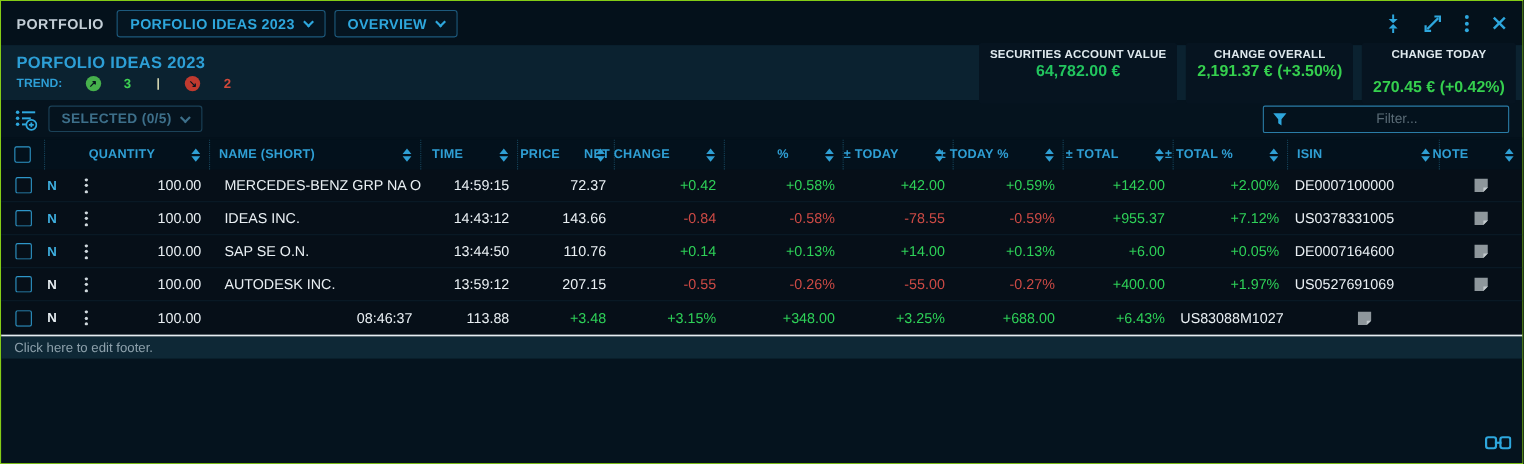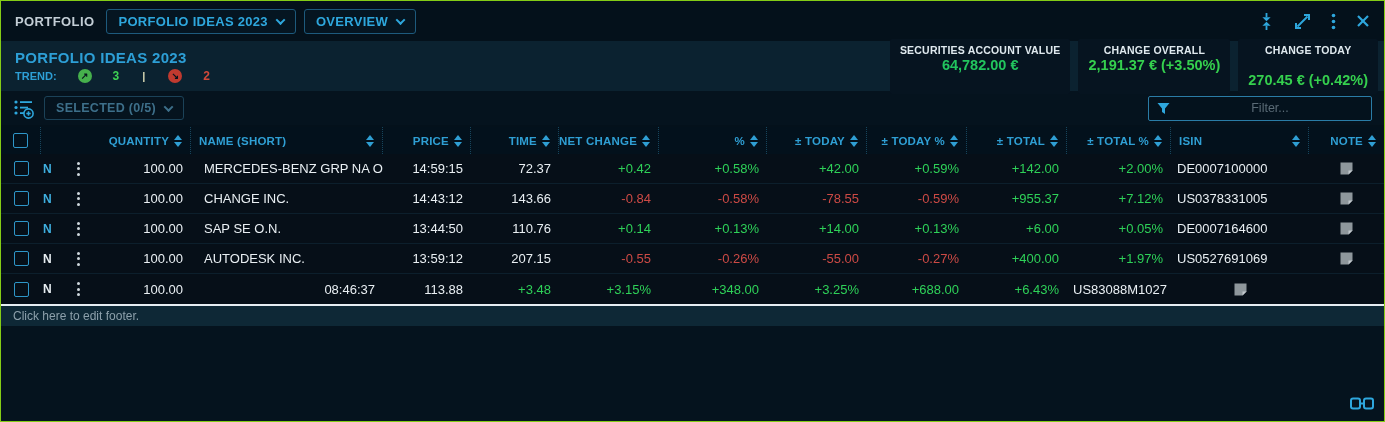--- a/index.html
+++ b/index.html
@@ -47,21 +47,21 @@
                  font-family:"Liberation Sans", sans-serif;text-align:center; }
   .filter input::placeholder{ color:#5a6b76; }
   
   .thead, .trow{
     display:grid;
     grid-template-columns:40px 22px 30px 98px 192px 88px 88px 100px 108px 100px 100px 100px 104px 1fr 75px;
     align-items:center;
   }
   .thead{ height:29px; background:#03111c; border-top:2px solid #04111b; color:#2f9fd4;
           font-size:11.5px; font-weight:bold; letter-spacing:.2px; }
-  .hcell{ display:flex; align-items:center; height:100%; padding:0 8px; white-space:nowrap; }
+  .hcell{ display:flex; align-items:center; height:100%; padding:0 8px; white-space:nowrap;gap:28px; }
   .hcell.r{ justify-content:flex-end; }
   .hcell.sb{ justify-content:space-between; }
   .hcell.sep{ border-right:1px dotted #16455c; }
   .span-q{ grid-column:2 / 5; }
   .sort{ display:inline-flex; flex-direction:column; gap:2px; margin-left:5px; }
   .sort::before{ content:""; border-left:4px solid transparent; border-right:4px solid transparent;
                  border-bottom:5px solid #2f9fd4; }
   .sort::after{ content:""; border-left:4px solid transparent; border-right:4px solid transparent;
                 border-top:5px solid #2f9fd4; }
   .rows{ border-bottom:2px solid #e6edf2; }
@@ -185,25 +185,25 @@
     </div>
     <div class="hcell r sep span-q">
       <span>QUANTITY</span>
         <span class="sort"></span>
     </div>
     <div class="hcell sb sep">
       <span>NAME (SHORT)</span>
         <span class="sort"></span>
     </div>
     <div class="hcell r sep">
+      <span>TIME</span>
+        <span class="sort"></span>
+    </div>
+    <div class="hcell r sep">
       <span>PRICE</span>
-        <span class="sort"></span>
-    </div>
-    <div class="hcell r sep">
-      <span>TIME</span>
         <span class="sort"></span>
     </div>
     <div class="hcell r sep">
       <span>NET CHANGE</span>
         <span class="sort"></span>
     </div>
     <div class="hcell r sep">
       <span>%</span>
         <span class="sort"></span>
     </div>
@@ -272,21 +272,21 @@
         </div>
       <div class="cell c-n" style="color: rgb(63, 176, 224);">N</div>
       <div class="cell c-kebab">
           <span class="kebab">
             <i></i>
             <i></i>
             <i></i>
           </span>
         </div>
       <div class="cell r">100.00</div>
-      <div class="cell l name">CHANGE INC.</div>
+      <div class="cell l name">IDEAS INC.</div>
       <div class="cell r">14:43:12</div>
       <div class="cell r">143.66</div>
       <div class="cell r num neg">-0.84</div>
       <div class="cell r num neg">-0.58%</div>
       <div class="cell r num neg">-78.55</div>
       <div class="cell r num neg">-0.59%</div>
       <div class="cell r num pos">+955.37</div>
       <div class="cell r num pos">+7.12%</div>
       <div class="cell l isin">US0378331005</div>
       <div class="cell c-note">

